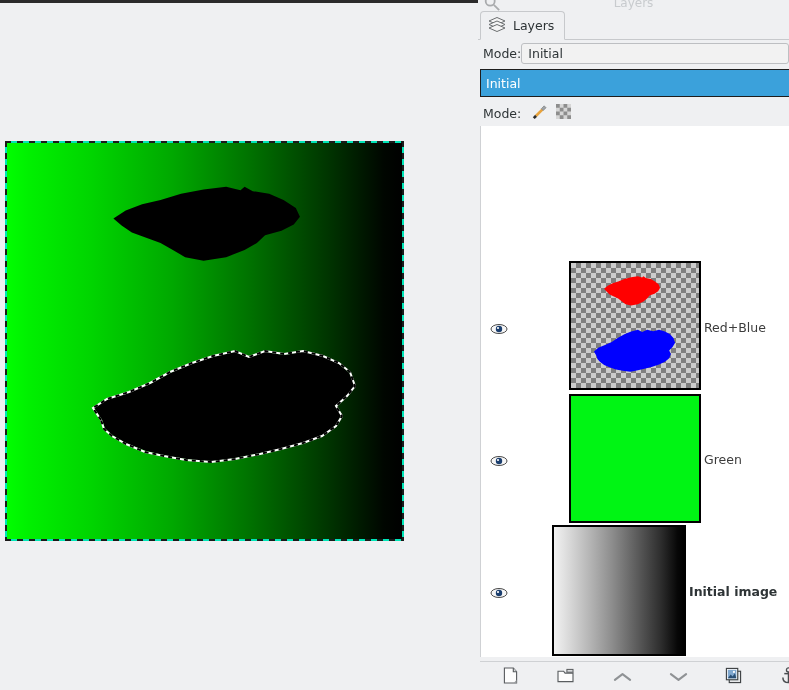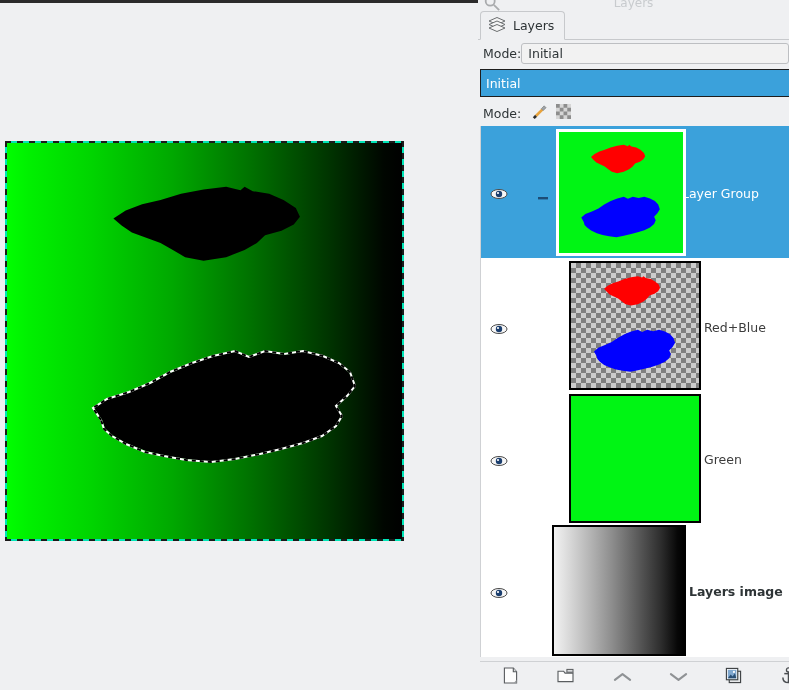--- a/index.html
+++ b/index.html
@@ -293,41 +293,20 @@
               <rect x="8" y="8" width="4" height="4"></rect>
             <rect x="4" y="12" width="4" height="4"></rect>
               <rect x="12" y="12" width="4" height="4"></rect>
           </g>
         </svg>
       </span>
     </div>
 
     <div id="layer-list">
 
-      <div class="layer-row selected" style="top:0px;height:132px;">
-        <span class="row-eye" style="top:59px;">
-          <svg viewBox="0 0 18 12" width="18" height="12">
-            <ellipse cx="9" cy="6" rx="8" ry="4.5" fill="#f6f6f6" stroke="#4a4a4a" stroke-width="1"></ellipse>
-            <circle cx="9" cy="6" r="3.2" fill="#1b3e6e"></circle>
-            <circle cx="8" cy="5" r="1.1" fill="#ffffff"></circle>
-          </svg>
-        </span>
-        <span class="row-expander" style="left:56px;top:63px;">
-          <svg viewBox="0 0 12 12" width="12" height="12">
-            <rect x="1" y="5" width="10" height="2.4" fill="#1d4c75"></rect>
-          </svg>
-        </span>
-        <div class="row-thumb thumb-border-white" style="left:75px;top:3px;width:130px;height:127px;">
-          <div class="thumb-inner tg-green">
-            <div class="tb-red" style="left:22%;top:10%;width:48%;height:28%;"></div>
-            <div class="tb-blue" style="left:16%;top:52%;width:66%;height:36%;"></div>
-          </div>
-        </div>
-        <span class="row-name selected" style="left:201px;top:60px;">Layer Group</span>
-      </div>
 
       <div class="layer-row" style="top:132px;height:132px;border-radius:17px;">
         <span class="row-eye" style="top:62px;">
           <svg viewBox="0 0 18 12" width="18" height="12">
             <ellipse cx="9" cy="6" rx="8" ry="4.5" fill="#f6f6f6" stroke="#4a4a4a" stroke-width="1"></ellipse>
             <circle cx="9" cy="6" r="3.2" fill="#1b3e6e"></circle>
             <circle cx="8" cy="5" r="1.1" fill="#ffffff"></circle>
           </svg>
         </span>
         <div class="row-thumb thumb-border-black" style="left:88px;top:3px;width:132px;height:129px;">
@@ -357,21 +336,21 @@
         <span class="row-eye" style="top:62px;">
           <svg viewBox="0 0 18 12" width="18" height="12">
             <ellipse cx="9" cy="6" rx="8" ry="4.5" fill="#f6f6f6" stroke="#4a4a4a" stroke-width="1"></ellipse>
             <circle cx="9" cy="6" r="3.2" fill="#1b3e6e"></circle>
             <circle cx="8" cy="5" r="1.1" fill="#ffffff"></circle>
           </svg>
         </span>
         <div class="row-thumb thumb-border-black" style="left:71px;top:3px;width:134px;height:131px;">
           <div class="thumb-inner tg-gray"></div>
         </div>
-        <span class="row-name active" style="left:208px;top:62px;">Layers image</span>
+        <span class="row-name active" style="left:208px;top:62px;">Initial image</span>
       </div>
 
     </div>
 
     <div id="dock-toolbar">
       <div class="tb-btn" style="left:18px;">
         <span>
           <svg viewBox="0 0 16 18" width="15" height="17">
             <path d="M1.5 1 L11 1 L14.5 5 L14.5 17 L1.5 17 Z" fill="#fdfdfd" stroke="#5a5d60" stroke-width="1.2"></path>
             <path d="M11 1 L11 5 L14.5 5" fill="#d9dbdd" stroke="#5a5d60" stroke-width="1.2"></path>

